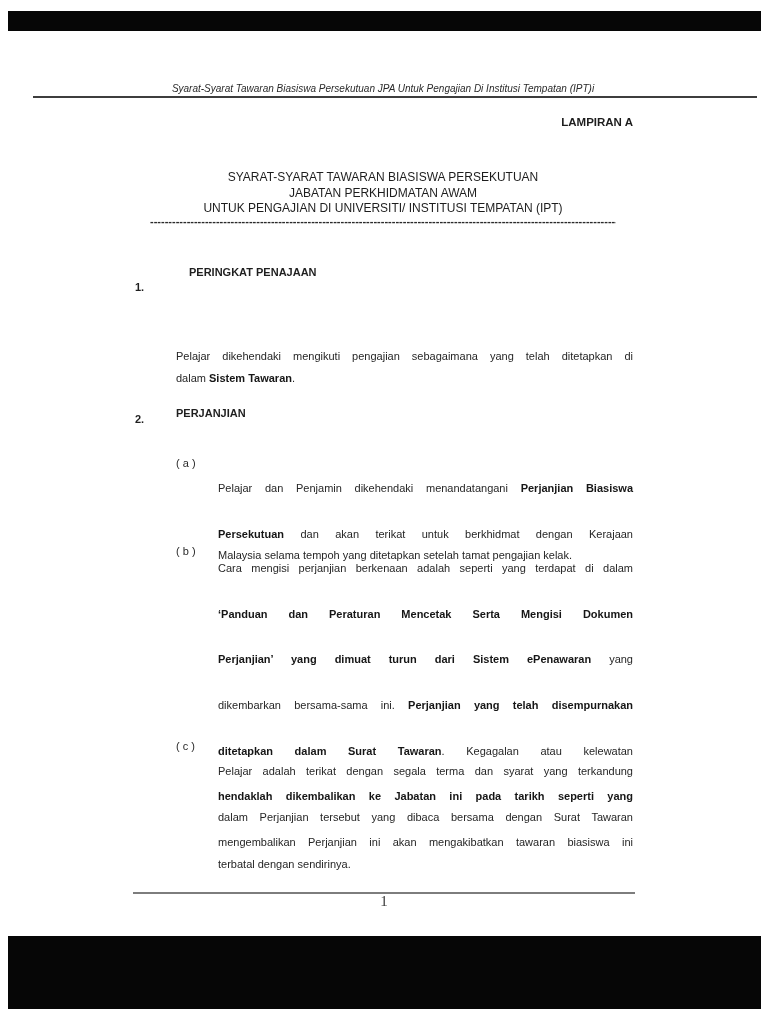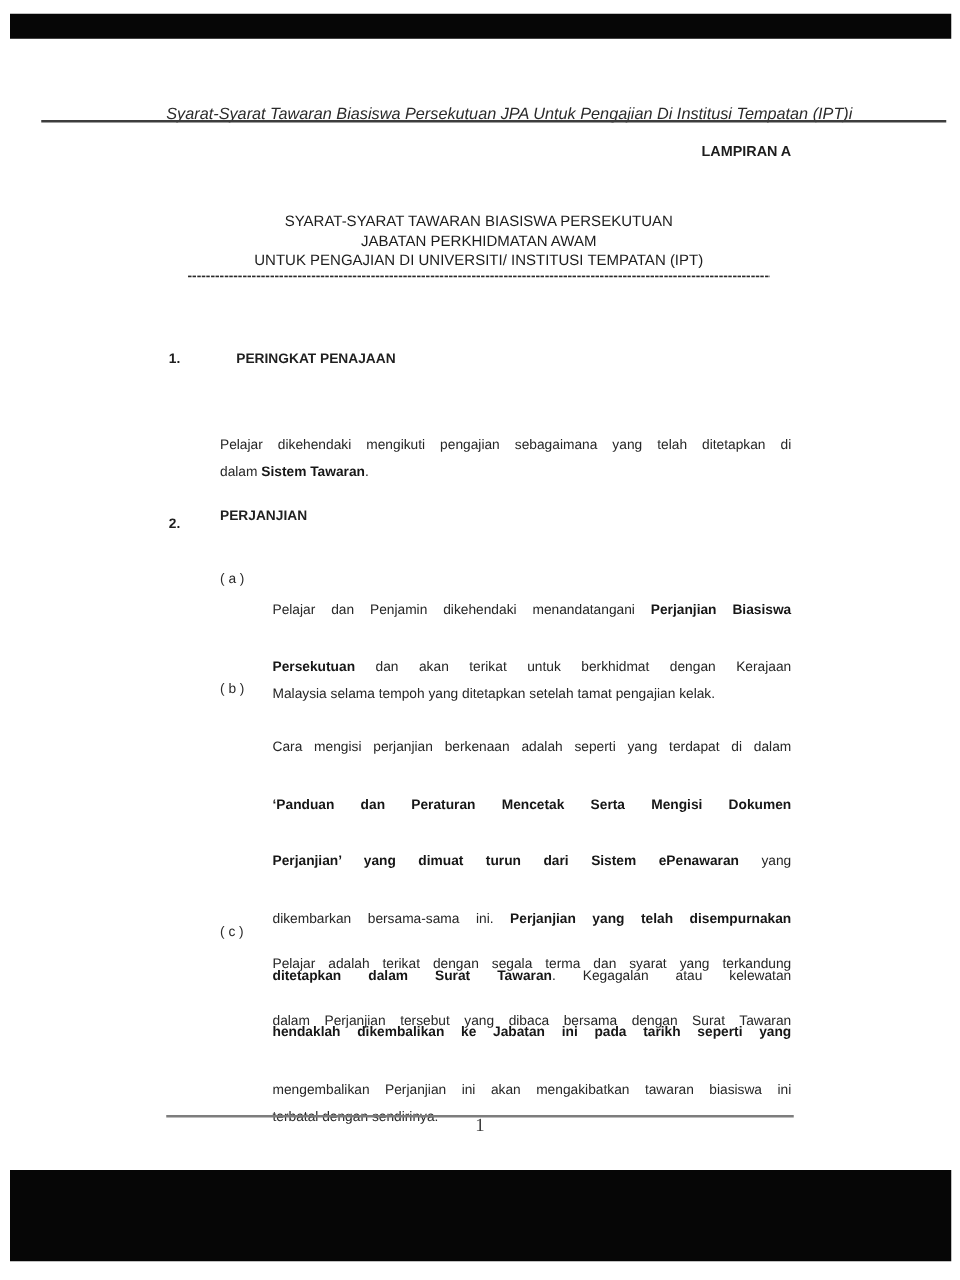--- a/index.html
+++ b/index.html
@@ -4,22 +4,22 @@
 <style>
   html,body{margin:0;padding:0;background:#ffffff;}
   .page{
     position:relative;width:768px;height:1024px;background:#ffffff;overflow:hidden;
     font-family:"Liberation Sans","DejaVu Sans",sans-serif;color:#232323;
   }
   .bar{position:absolute;left:8px;width:753px;background:#060606;}
   .bar.top{top:11px;height:20px;}
   .bar.bottom{top:936px;height:73px;}
   .running-header{
-    position:absolute;top:83px;left:133px;width:500px;text-align:left;
-    font-style:italic;font-size:13px;color:#2a2a2a;white-space:nowrap;
+    position:absolute;top:83px;left:133px;width:500px;text-align:center;
+    font-style:italic;font-size:10px;color:#2a2a2a;white-space:nowrap;
   }
   .header-rule{position:absolute;top:96px;left:33px;width:724px;height:2px;background:#3d3d3d;}
   .annex{position:absolute;top:116px;left:133px;width:500px;text-align:right;font-weight:bold;font-size:11.5px;color:#1d1d1d;}
   .doc-title{position:absolute;top:170px;left:133px;width:500px;text-align:center;font-weight:normal;font-size:12px;line-height:15.5px;color:#1d1d1d;}
   .title-sep{
     position:absolute;top:215px;left:150px;width:466px;height:13px;overflow:hidden;
     white-space:nowrap;font-weight:bold;font-size:11px;letter-spacing:0px;color:#2a2a2a;
   }
   .sec-num{position:absolute;left:135px;font-weight:bold;font-size:11px;color:#1f1f1f;}
   .sec-head{position:absolute;left:176px;font-weight:bold;font-size:11px;color:#1f1f1f;}
@@ -48,35 +48,35 @@
 
   <div class="doc-title">
     <div>SYARAT-SYARAT TAWARAN BIASISWA PERSEKUTUAN</div>
     <div>JABATAN PERKHIDMATAN AWAM</div>
     <div>UNTUK PENGAJIAN DI UNIVERSITI/ INSTITUSI TEMPATAN (IPT)</div>
   </div>
   <div class="title-sep">--------------------------------------------------------------------------------------------------------------------------------------------------------------------</div>
 
   <div id="body">
       <div class="sec-num" style="top: 281px;">1.</div>
-      <div class="sec-head" style="top: 281px; padding-left: 13px;">PERINGKAT PENAJAAN</div>
+      <div class="sec-head" style="top: 266px; padding-left: 13px;">PERINGKAT PENAJAAN</div>
       <div class="para" style="top: 322px; left: 176px; width: 457px;">
         <div class="tline just"><span>Pelajar dikehendaki mengikuti pengajian sebagaimana yang telah ditetapkan di</span></div>
         <div class="tline"><span>dalam </span><span class="bseg">Sistem Tawaran</span><span>.</span></div>
       </div>
       <div class="sec-num" style="top: 413px;">2.</div>
       <div class="sec-head" style="top: 407px;">PERJANJIAN</div>
       <div class="clause-label" style="top: 457px;">( a )</div>
       <div class="para" style="top: 454px; left: 218px; width: 415px;">
         <div class="tline just"><span>Pelajar dan Penjamin dikehendaki menandatangani </span><span class="bseg">Perjanjian Biasiswa</span></div>
         <div class="tline just"><span class="bseg">Persekutuan</span><span> dan akan terikat untuk berkhidmat dengan Kerajaan</span></div>
         <div class="tline"><span>Malaysia selama tempoh yang ditetapkan setelah tamat pengajian kelak.</span></div>
       </div>
       <div class="clause-label" style="top: 545px;">( b )</div>
-      <div class="para" style="top: 564px; left: 218px; width: 415px;">
+      <div class="para" style="top: 534px; left: 218px; width: 415px;">
         <div class="tline just"><span>Cara mengisi perjanjian berkenaan adalah seperti yang terdapat di dalam</span></div>
         <div class="tline just"><span class="bseg">‘Panduan dan Peraturan Mencetak Serta Mengisi Dokumen</span></div>
         <div class="tline just"><span class="bseg">Perjanjian’ yang dimuat turun dari Sistem ePenawaran</span><span> yang</span></div>
         <div class="tline just"><span>dikembarkan bersama-sama ini. </span><span class="bseg">Perjanjian yang telah disempurnakan</span></div>
         <div class="tline just"><span class="bseg">ditetapkan dalam Surat Tawaran</span><span>. Kegagalan atau kelewatan</span></div>
         <div class="tline just"><span class="bseg">hendaklah dikembalikan ke Jabatan ini pada tarikh seperti yang</span></div>
         <div class="tline just"><span>mengembalikan Perjanjian ini akan mengakibatkan tawaran biasiswa ini</span></div>
         <div class="tline"><span>terbatal dengan sendirinya.</span></div>
       </div>
       <div class="clause-label" style="top: 740px;">( c )</div>

